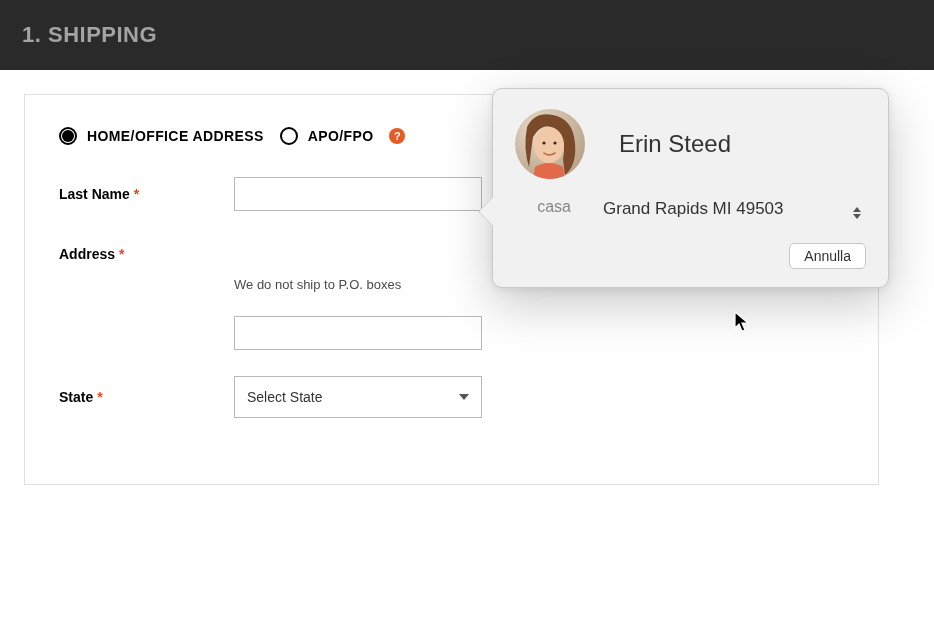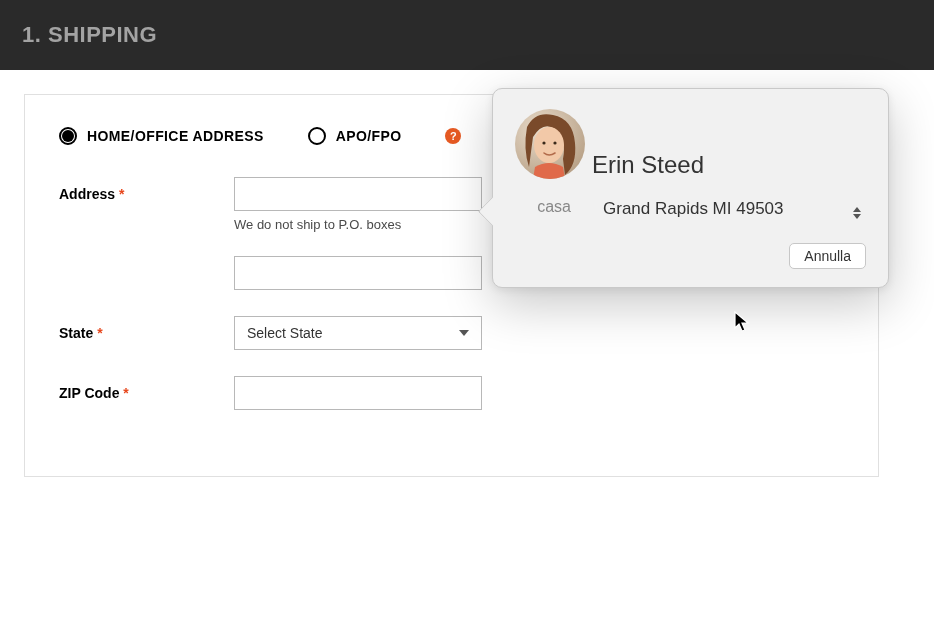--- a/index.html
+++ b/index.html
@@ -23,21 +23,21 @@
     .form-card {
       margin: 24px 24px 0 24px;
       border: 1px solid #e0e0e0;
       background: #fff;
       padding: 32px 34px 40px 34px;
       width: 855px;
     }
     .radio-row {
       display: flex;
       align-items: center;
-      gap: 44px;
+      gap: 16px;
       margin-bottom: 32px;
     }
     .radio-opt {
       display: flex;
       align-items: center;
       gap: 10px;
     }
     .radio-circle {
       width: 18px;
       height: 18px;
@@ -68,21 +68,21 @@
       font-weight: 700;
       display: inline-flex;
       align-items: center;
       justify-content: center;
     }
     .form-row {
       display: flex;
       align-items: center;
       margin-bottom: 26px;
     }
-    .form-row.tight { margin-bottom: 6px; }
+    .form-row.tight { margin-bottom: 6px; justify-content: space-between; }
     .field-label {
       width: 175px;
       font-size: 14px;
       font-weight: 700;
       color: #000;
     }
     .req { color: #e7471d; }
     .text-input {
       width: 248px;
       height: 34px;
@@ -101,21 +101,21 @@
       margin-left: 175px;
       margin-top: 4px;
       margin-bottom: 24px;
     }
     .address2-row {
       margin-left: 175px;
       margin-bottom: 26px;
     }
     .select-box {
       width: 248px;
-      height: 34px;
+      height: 42px;
       border: 1px solid #b8b8b8;
       background: #fff;
       display: flex;
       align-items: center;
       justify-content: space-between;
       padding: 0 12px;
       font-size: 14px;
       color: #333;
     }
     .chevron-down {
@@ -145,22 +145,22 @@
       width: 20px;
       height: 20px;
       background: #f1f1f1;
       border-left: 1px solid #c9c9c9;
       border-bottom: 1px solid #c9c9c9;
       transform: rotate(45deg);
       border-bottom-left-radius: 3px;
     }
     .pop-header {
       display: flex;
-      align-items: flex-end;
-      gap: 7px;
+      align-items: center;
+      gap: 34px;
       margin-bottom: 18px;
     }
     .avatar {
       width: 70px;
       height: 70px;
       border-radius: 50%;
       overflow: hidden;
       flex-shrink: 0;
     }
     .avatar svg { width: 100%; height: 100%; display: block; }
@@ -260,20 +260,27 @@
       <span class="radio-label">HOME/OFFICE ADDRESS</span>
     </div>
     <div class="radio-opt">
       <span class="radio-circle"></span>
       <span class="radio-label">APO/FPO</span>
     </div>
     <span class="help-icon">?</span>
   </div>
 
 
+  <div class="form-row">
+    <div class="field-label">
+      <span>Last Name</span>
+      <span class="req">*</span>
+    </div>
+    <input class="text-input" type="text" value="" style="">
+  </div>
 
   <div class="form-row tight">
     <div class="field-label">
       <span>Address</span>
       <span class="req">*</span>
     </div>
     <input class="text-input" type="text" value="" style="">
   </div>
   <div class="hint">We do not ship to P.O. boxes</div>
 
@@ -286,27 +293,20 @@
     <div class="field-label">
       <span>State</span>
       <span class="req">*</span>
     </div>
     <div class="select-box">
       <span>Select State</span>
       <span class="chevron-down"></span>
     </div>
   </div>
 
-  <div class="form-row">
-    <div class="field-label">
-      <span>ZIP Code</span>
-      <span class="req">*</span>
-    </div>
-    <input class="text-input" type="text" value="" style="">
-  </div>
 
 </div>
 
 <div class="popover">
   <div class="pop-header">
     <div class="avatar">
       <svg viewBox="0 0 70 70" xmlns="http://www.w3.org/2000/svg">
         <defs>
           <radialGradient id="bg" cx="35%" cy="30%" r="75%">
             <stop offset="0%" stop-color="#e9dccb"></stop>

